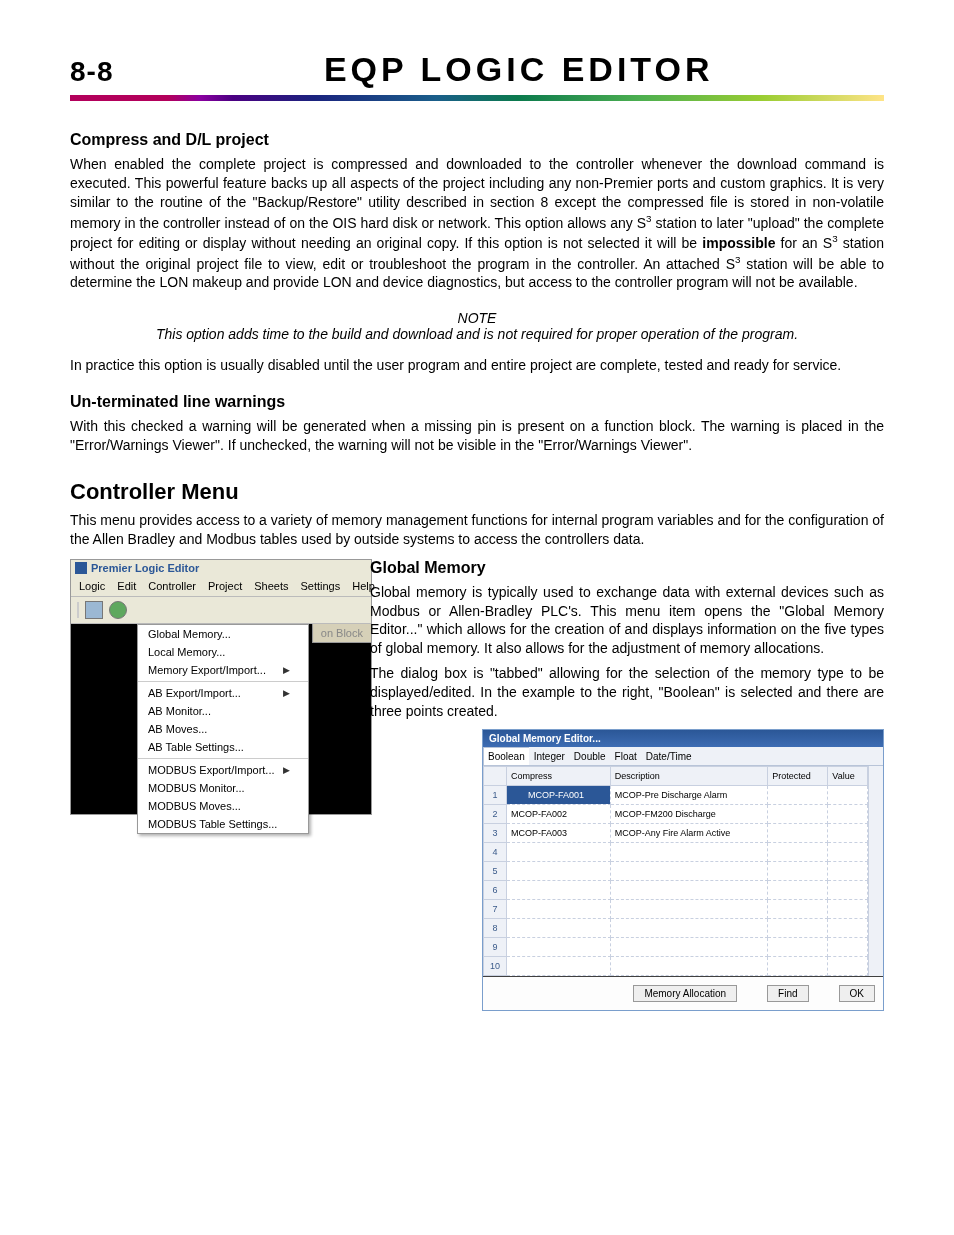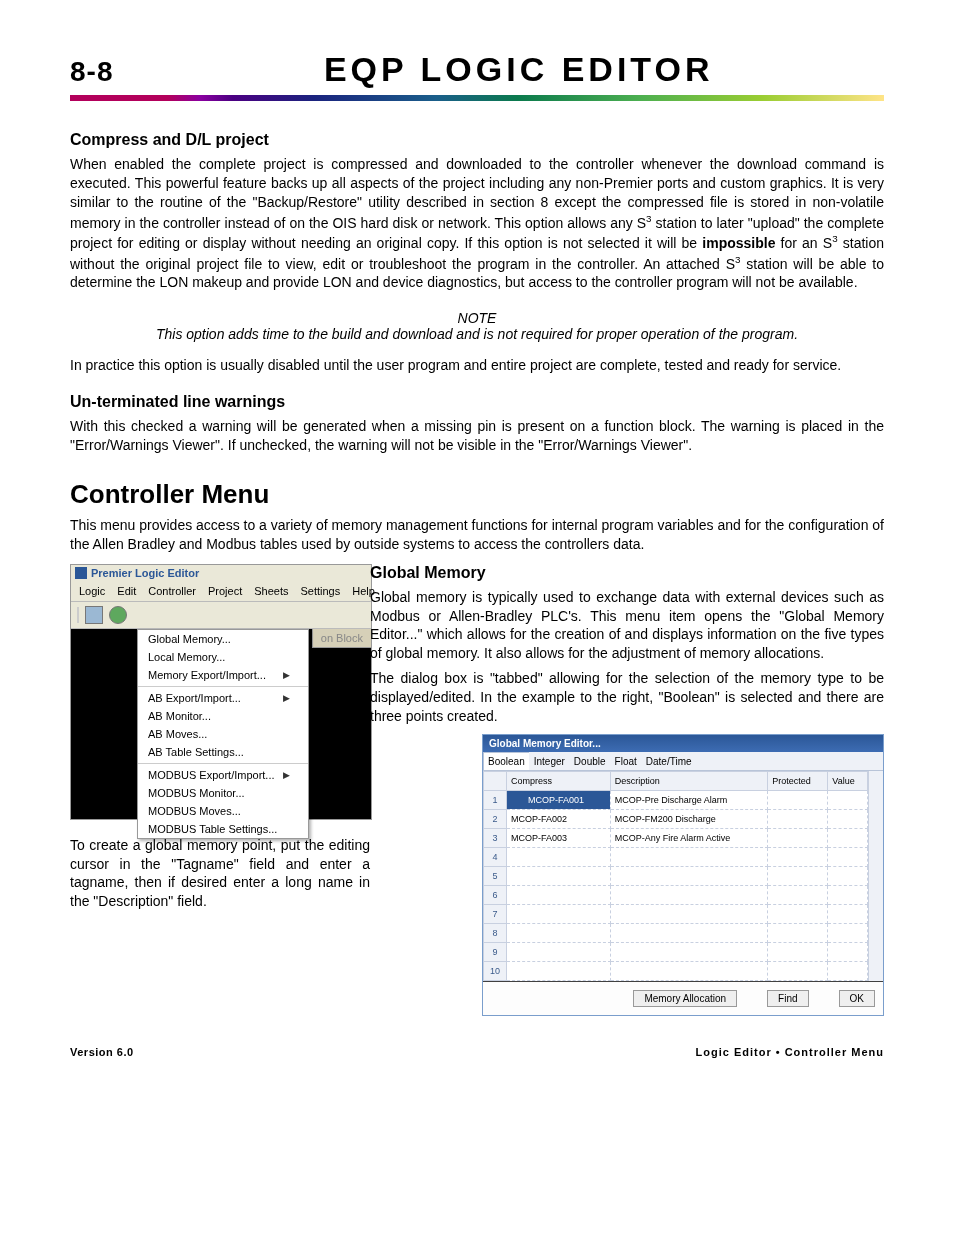--- a/index.html
+++ b/index.html
@@ -44,21 +44,21 @@
   }
   h2.section {
     font-family: Arial Black, Arial, sans-serif;
     font-weight: 900;
     font-size: 16px;
     margin: 18px 0 6px 0;
   }
   h2.section-big {
     font-family: Arial Black, Arial, sans-serif;
     font-weight: 900;
-    font-size: 26px;
+    font-size: 22px;
     margin: 24px 0 6px 0;
   }
   p.body {
     font-size: 14px;
     line-height: 1.35;
     margin: 6px 0;
     text-align: justify;
   }
   .note-title {
     text-align: center;
@@ -315,21 +315,20 @@
               </div>
             <div class="item">
                 <span>MODBUS Moves...</span>
               </div>
             <div class="item">
                 <span>MODBUS Table Settings...</span>
               </div>
           </div>
         </div>
       </div>
-      <p class="body" style="margin-top:16px;">To create a global memory point, put the editing cursor in the "Tagname" field and enter a tagname, then if desired enter a long name in the "Description" field.</p>
     </div>
 
     <div class="right-col">
       <h2 class="section" style="margin-top:0;">Global Memory</h2>
       <p class="body">Global memory is typically used to exchange data with external devices such as Modbus or Allen-Bradley PLC's.  This menu item opens the "Global Memory Editor..." which allows for the creation of and displays information on the five types of global memory.  It also allows for the adjustment of memory allocations.</p>
       <p class="body">The dialog box is "tabbed" allowing for the selection of the memory type to be displayed/edited.  In the example to the right, "Boolean" is selected and there are three points created.</p>
 
       <div style="display:flex; justify-content:flex-end; margin-top:8px;">
         <div class="gme-window">
           <div class="gme-title">Global Memory Editor...</div>
@@ -429,17 +428,13 @@
           <div class="gme-footer">
             <span class="gme-btn">Memory Allocation</span>
             <span class="gme-btn">Find</span>
             <span class="gme-btn">OK</span>
           </div>
         </div>
       </div>
     </div>
   </div>
 
-  <div class="footer">
-    <div>Version 6.0</div>
-    <div class="right">Logic Editor • Controller Menu</div>
-  </div>
 </div>
 
 </body></html>

